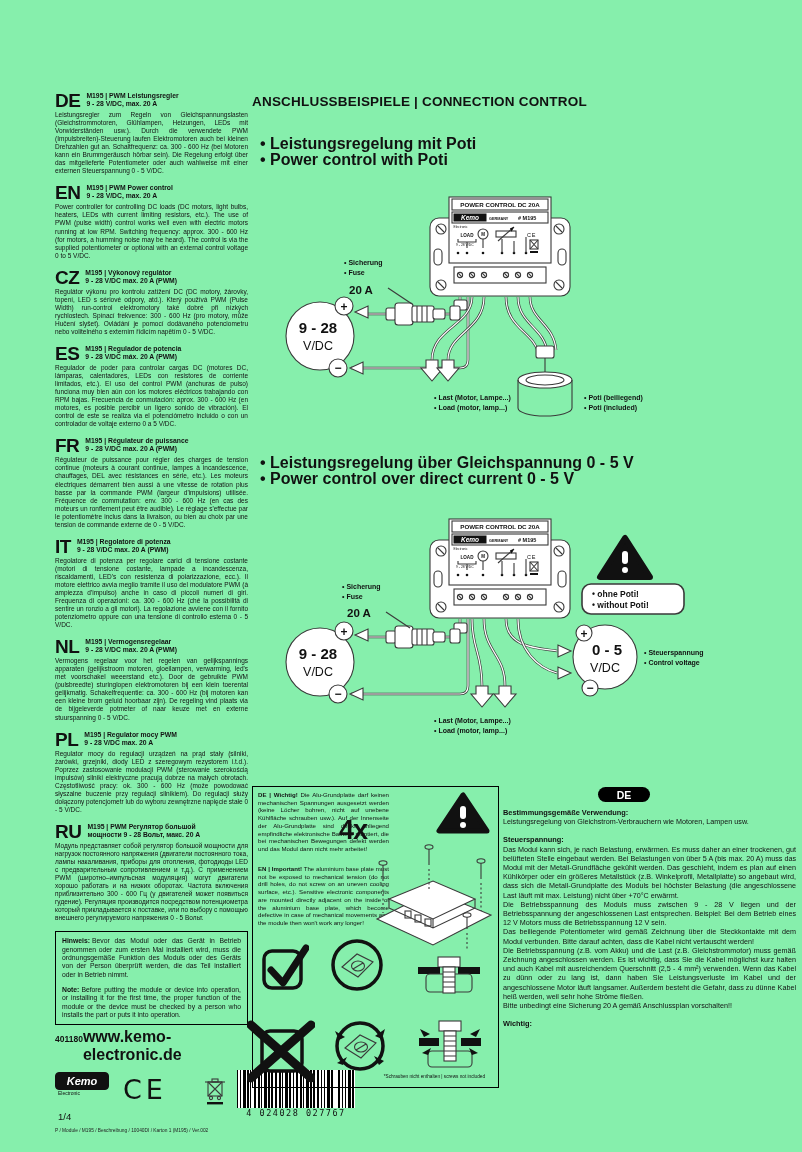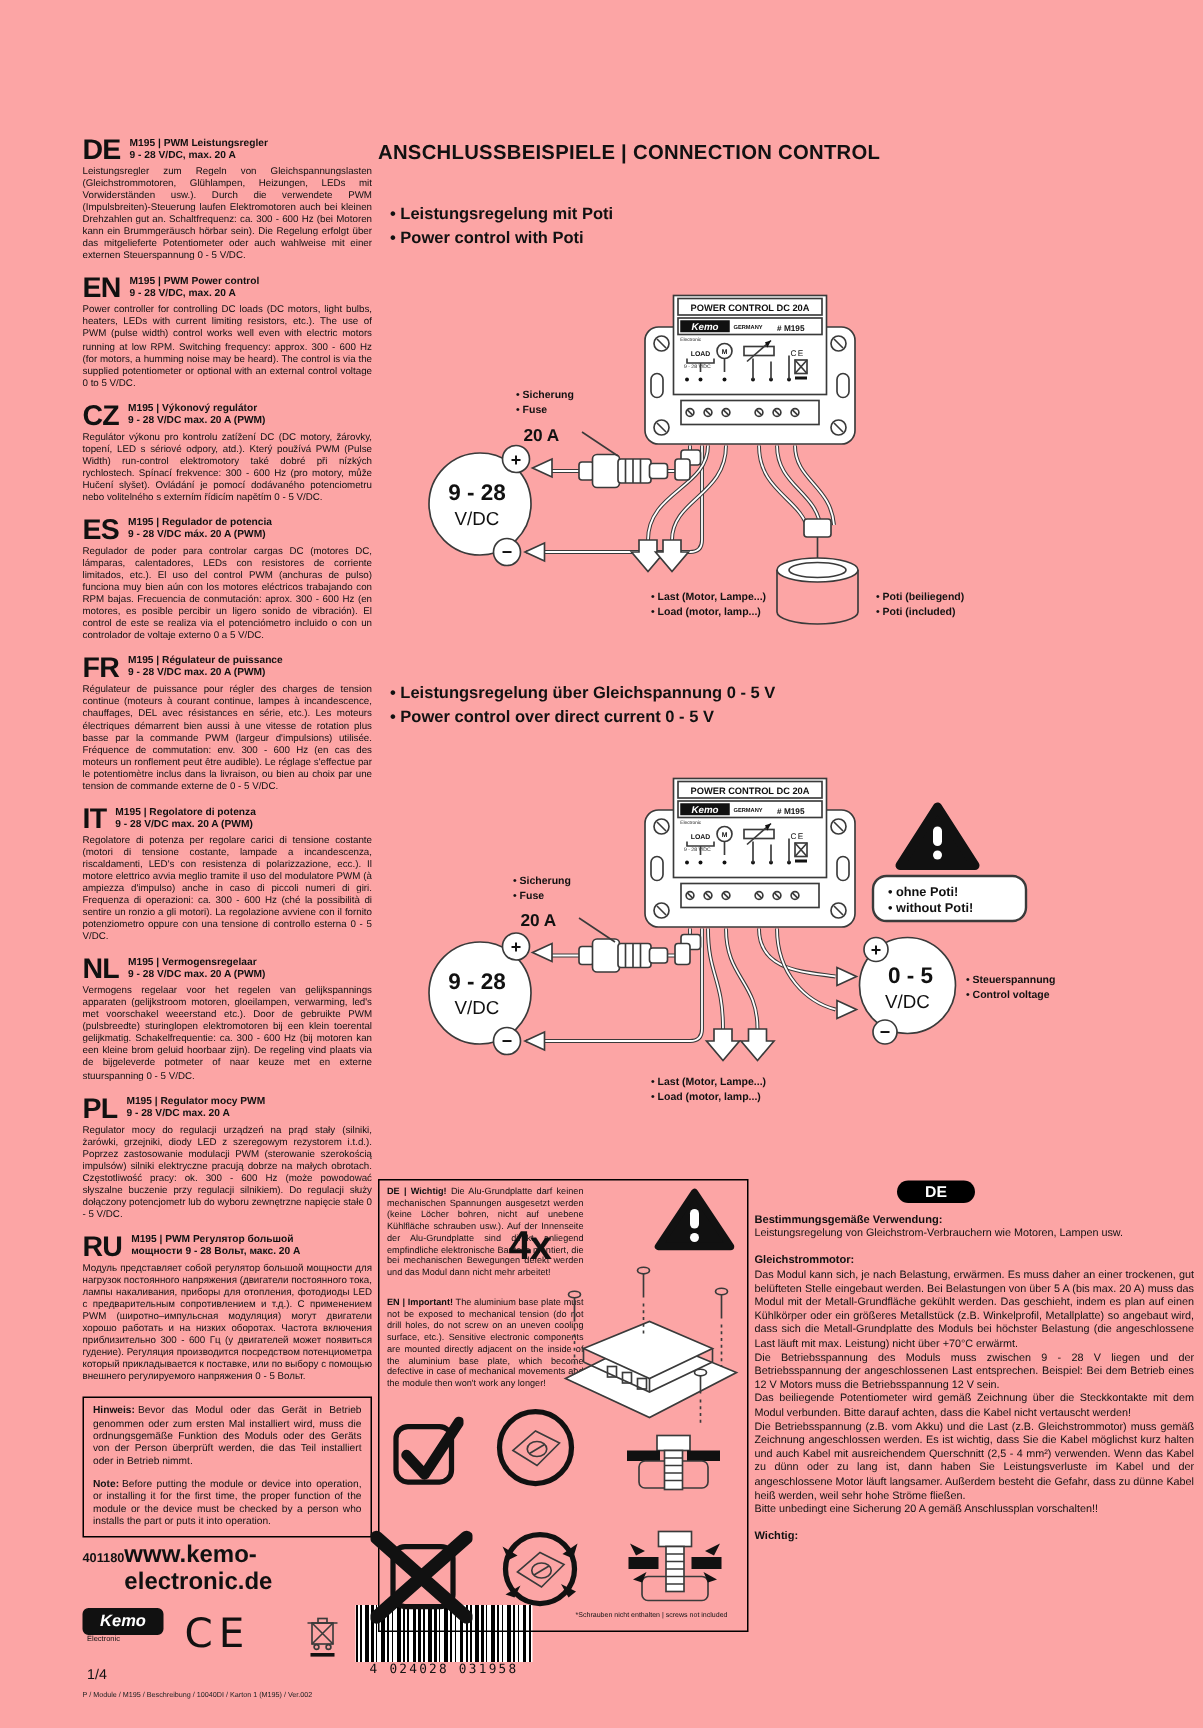--- a/index.html
+++ b/index.html
@@ -1,16 +1,16 @@
 <!DOCTYPE html>
 <html><head>
 <meta charset="utf-8">
 <style>
   html,body{margin:0;padding:0;background:#e8e8e8;}
-  .page{position:relative;width:802px;height:1152px;background:#fca5a5;margin:0 auto;
+  .page{position:relative;width:802px;height:1152px;background:#86efac;margin:0 auto;
         font-family:"Liberation Sans",sans-serif;color:#111;overflow:hidden;}
   
   .col-left{position:absolute;left:55px;top:92px;width:193px;}
   .lang{margin-bottom:9px;}
   .lang-header{display:flex;gap:6px;margin-bottom:2px;align-items:flex-start;}
   .lang-code{font-size:19px;font-weight:bold;line-height:17px;letter-spacing:-0.5px;}
   .lang-titles{display:flex;flex-direction:column;}
   .lang-t{font-size:6.8px;font-weight:bold;line-height:8px;}
   .lang-body{font-size:6.5px;line-height:8.05px;text-align:justify;margin:0;}
   
@@ -30,21 +30,21 @@
   .ce-mark{position:absolute;left:68px;top:6px;font-size:27px;font-weight:400;letter-spacing:4px;
            font-family:"DejaVu Sans",sans-serif;}
   .weee{position:absolute;left:148px;top:6px;}
   .barcode{position:absolute;left:182px;top:2px;width:118px;}
   .bars{height:38px;background:repeating-linear-gradient(90deg,
         #000 0 1.5px,#fff 1.5px 3px,#000 3px 4px,#fff 4px 6.5px,#000 6.5px 9px,#fff 9px 10.5px);}
   .bc-digits{font-family:"DejaVu Sans Mono",monospace;font-size:8.5px;letter-spacing:1.5px;text-align:center;}
   .print-line{font-size:4.8px;margin-top:4px;color:#222;}
   
   .examples-heading{position:absolute;left:252px;top:94px;font-size:13.5px;font-weight:bold;letter-spacing:0.2px;}
-  .bullets{position:absolute;font-size:11px;font-weight:bold;line-height:15.5px;}
+  .bullets{position:absolute;font-size:16px;font-weight:bold;line-height:15.5px;}
   #bullets1{left:260px;top:136px;}
   #bullets2{left:260px;top:455px;}
   .diagram{position:absolute;}
   
   .ln{fill:none;stroke:#3a3a3a;stroke-width:1.1px;}
   .lnw{fill:#fff;stroke:#3a3a3a;stroke-width:1.1px;}
   .wire{fill:none;stroke:#3a3a3a;stroke-width:2.6px;}
   .wirein{fill:none;stroke:#fff;stroke-width:1.2px;}
   .arrow{fill:#fff;stroke:#3a3a3a;stroke-width:1.1px;}
   .blk{fill:#111;stroke:none;}
@@ -269,21 +269,21 @@
         <rect x="5" y="8" width="14" height="14" class="ln"></rect>
         <line x1="2" y1="8" x2="22" y2="8" class="ln"></line>
         <rect x="9" y="5" width="6" height="3" class="ln"></rect>
         <path class="ln" d="M5,8 L19,22 M19,8 L5,22"></path>
         <circle cx="8" cy="24" r="1.6" class="ln"></circle>
           <circle cx="16" cy="24" r="1.6" class="ln"></circle>
         <rect x="4" y="28" width="16" height="2.4" class="blk"></rect>
       </svg>
       <div class="barcode">
         <div class="bars"></div>
-        <div class="bc-digits">4 024028 031958</div>
+        <div class="bc-digits">4 024028 027767</div>
       </div>
     </div>
     <div class="print-line">P / Module / M195 / Beschreibung / 10040DI / Karton 1 (M195) / Ver.002</div>
   </div>
 
   <h1 class="examples-heading" style="margin:0">ANSCHLUSSBEISPIELE | CONNECTION CONTROL</h1>
 
   <div class="bullets" id="bullets1">
     <div>• Leistungsregelung mit Poti</div>
     <div>• Power control with Poti</div>
@@ -507,21 +507,21 @@
       </g>
     </svg>
     <div class="mnt-note">*Schrauben nicht enthalten | screws not included</div>
   </div>
 
   <div class="usage">
     <div class="usage-badge">DE</div>
     <h4>Bestimmungsgemäße Verwendung:</h4>
     <p>Leistungsregelung von Gleichstrom-Verbrauchern wie Motoren, Lampen usw.</p>
     <div class="gap"></div>
-    <h4>Gleichstrommotor:</h4>
+    <h4>Steuerspannung:</h4>
     <p>Das Modul kann sich, je nach Belastung, erwärmen. Es muss daher an einer trockenen, gut belüfteten Stelle eingebaut werden. Bei Belastungen von über 5 A (bis max. 20 A) muss das Modul mit der Metall-Grundfläche gekühlt werden. Das geschieht, indem es plan auf einen Kühlkörper oder ein größeres Metallstück (z.B. Winkelprofil, Metallplatte) so angebaut wird, dass sich die Metall-Grundplatte des Moduls bei höchster Belastung (die angeschlossene Last läuft mit max. Leistung) nicht über +70°C erwärmt.</p>
     <p>Die Betriebsspannung des Moduls muss zwischen 9 - 28 V liegen und der Betriebsspannung der angeschlossenen Last entsprechen. Beispiel: Bei dem Betrieb eines 12 V Motors muss die Betriebsspannung 12 V sein.</p>
     <p>Das beiliegende Potentiometer wird gemäß Zeichnung über die Steckkontakte mit dem Modul verbunden. Bitte darauf achten, dass die Kabel nicht vertauscht werden!</p>
     <p>Die Betriebsspannung (z.B. vom Akku) und die Last (z.B. Gleichstrommotor) muss gemäß Zeichnung angeschlossen werden. Es ist wichtig, dass Sie die Kabel möglichst kurz halten und auch Kabel mit ausreichendem Querschnitt (2,5 - 4 mm²) verwenden. Wenn das Kabel zu dünn oder zu lang ist, dann haben Sie Leistungsverluste im Kabel und der angeschlossene Motor läuft langsamer. Außerdem besteht die Gefahr, dass zu dünne Kabel heiß werden, weil sehr hohe Ströme fließen.</p>
     <p>Bitte unbedingt eine Sicherung 20 A gemäß Anschlussplan vorschalten!!</p>
     <div class="gap"></div>
     <h4>Wichtig:</h4>
   </div>
 
 </div>

